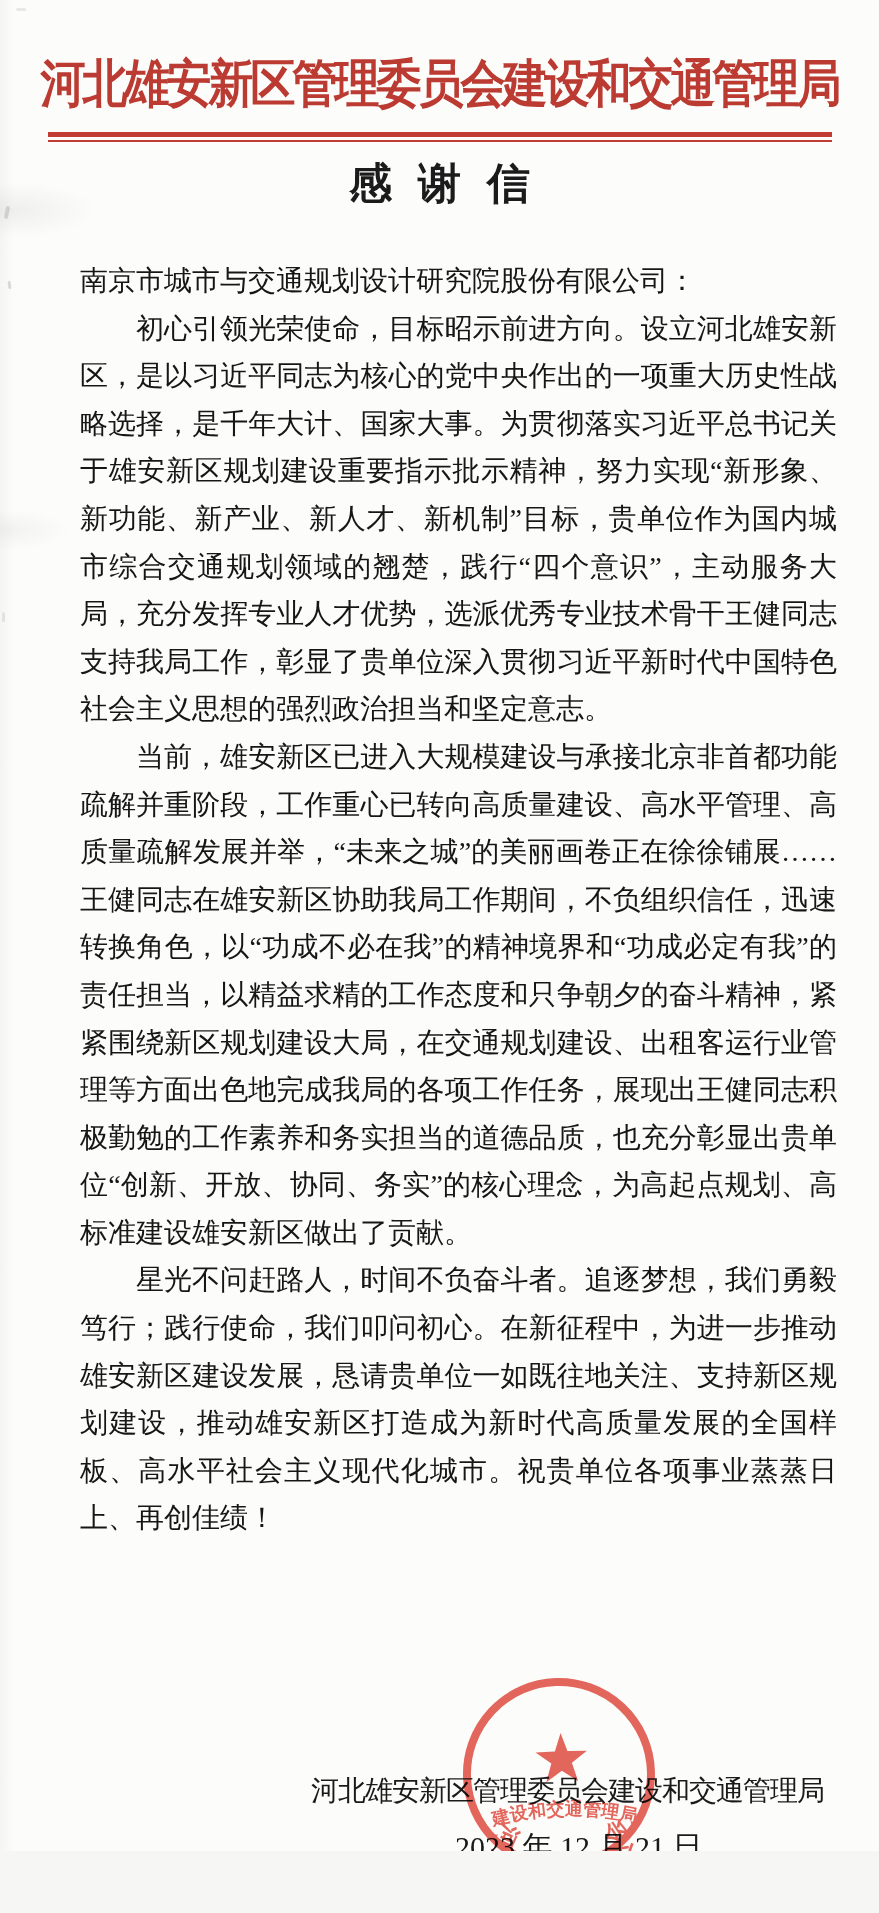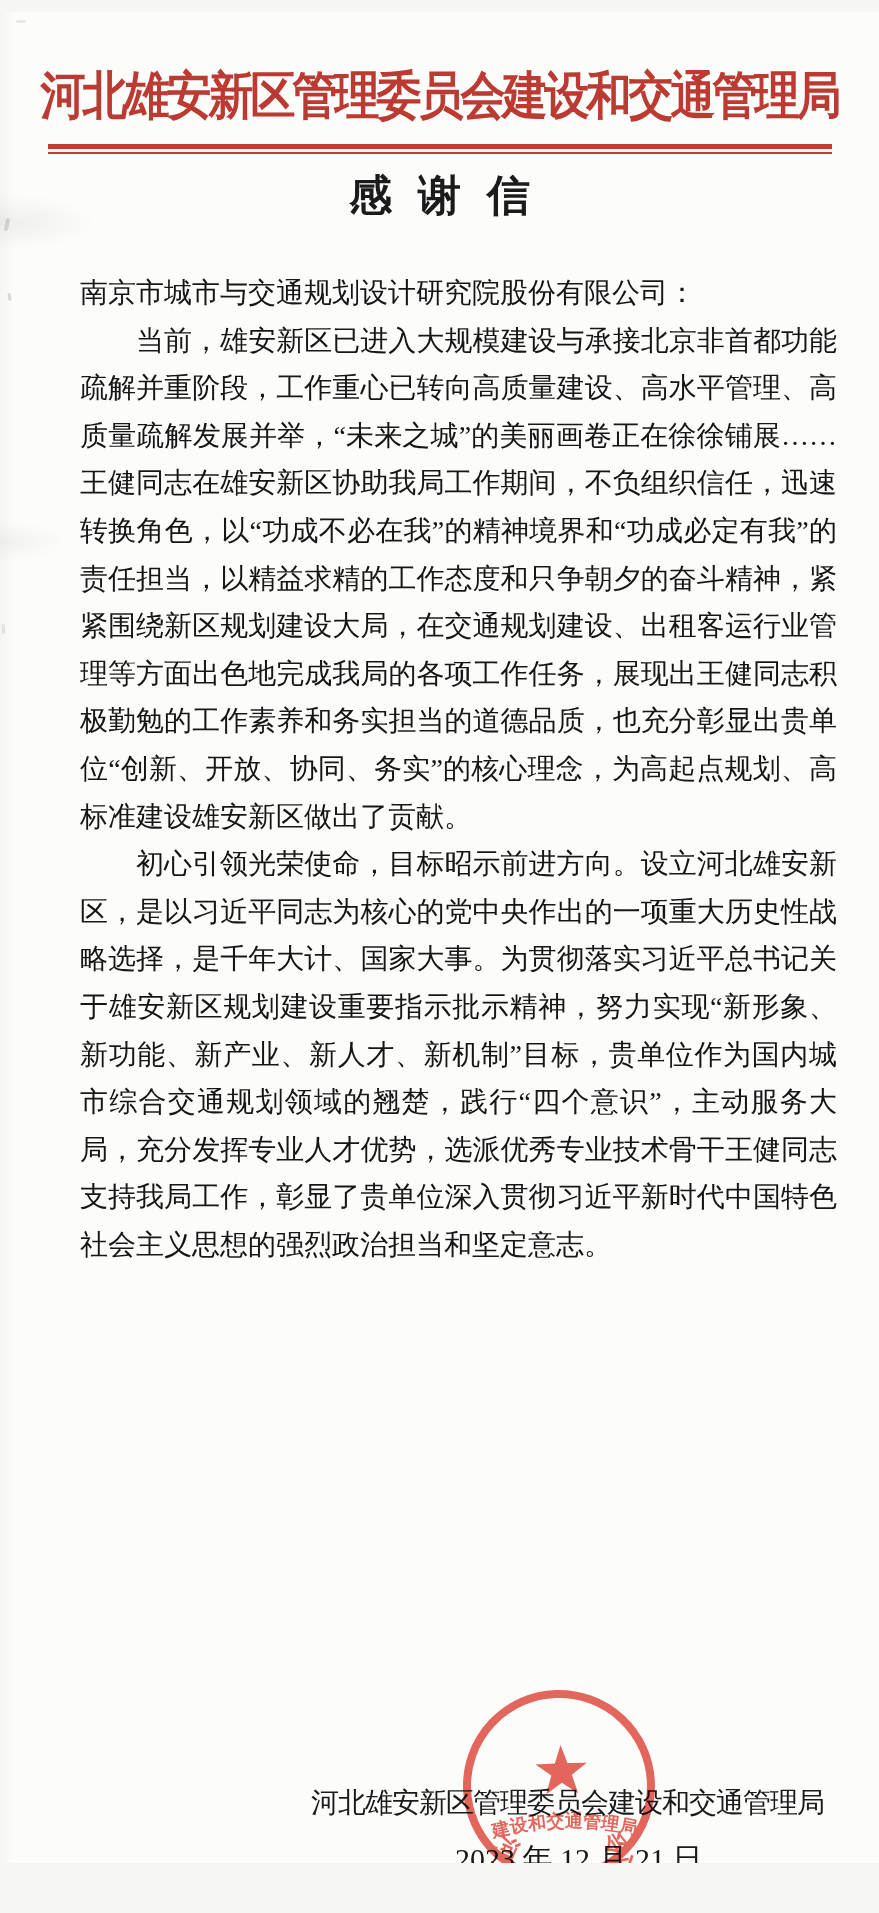--- a/index.html
+++ b/index.html
@@ -8,21 +8,20 @@
     background:#f6f6f4;
     font-family:"Liberation Serif","DejaVu Serif",serif;
   }
   .page{
     position:relative;width:879px;height:1851px;overflow:hidden;
     background:
       radial-gradient(ellipse 120px 40px at 12px 210px, rgba(120,120,120,.10), transparent 70%),
       radial-gradient(ellipse 90px 30px at 6px 530px, rgba(120,120,120,.08), transparent 70%),
       linear-gradient(90deg, rgba(180,180,180,.10) 0, rgba(255,255,255,0) 14px),
       #fcfcfb;
-    margin-top: 12px;
   }
   
   .org-header{
     position:absolute;top:50px;left:0;width:879px;
     text-align:center;
     font-size:45px;font-weight:bold;
     letter-spacing:-3px;
     color:#bb3a31;
     transform:scaleY(1.14);transform-origin:center top;
     white-space:nowrap;
@@ -87,22 +86,23 @@
   <div class="speck s4"></div>
 
   <div class="org-header">河北雄安新区管理委员会建设和交通管理局</div>
 
   <div class="red-rule"></div>
 
   <div class="letter-title">感谢信</div>
 
   <div class="letter-body">
     <div class="salutation">南京市城市与交通规划设计研究院股份有限公司：</div>
+    <p>初心引领光荣使命，目标昭示前进方向。设立河北雄安新区，是以习近平同志为核心的党中央作出的一项重大历史性战略选择，是千年大计、国家大事。为贯彻落实习近平总书记关于雄安新区规划建设重要指示批示精神，努力实现“新形象、新功能、新产业、新人才、新机制”目标，贵单位作为国内城市综合交通规划领域的翘楚，践行“四个意识”，主动服务大局，充分发挥专业人才优势，选派优秀专业技术骨干王健同志支持我局工作，彰显了贵单位深入贯彻习近平新时代中国特色社会主义思想的强烈政治担当和坚定意志。</p>
     <p>当前，雄安新区已进入大规模建设与承接北京非首都功能疏解并重阶段，工作重心已转向高质量建设、高水平管理、高质量疏解发展并举，“未来之城”的美丽画卷正在徐徐铺展……王健同志在雄安新区协助我局工作期间，不负组织信任，迅速转换角色，以“功成不必在我”的精神境界和“功成必定有我”的责任担当，以精益求精的工作态度和只争朝夕的奋斗精神，紧紧围绕新区规划建设大局，在交通规划建设、出租客运行业管理等方面出色地完成我局的各项工作任务，展现出王健同志积极勤勉的工作素养和务实担当的道德品质，也充分彰显出贵单位“创新、开放、协同、务实”的核心理念，为高起点规划、高标准建设雄安新区做出了贡献。</p>
-    <p>初心引领光荣使命，目标昭示前进方向。设立河北雄安新区，是以习近平同志为核心的党中央作出的一项重大历史性战略选择，是千年大计、国家大事。为贯彻落实习近平总书记关于雄安新区规划建设重要指示批示精神，努力实现“新形象、新功能、新产业、新人才、新机制”目标，贵单位作为国内城市综合交通规划领域的翘楚，践行“四个意识”，主动服务大局，充分发挥专业人才优势，选派优秀专业技术骨干王健同志支持我局工作，彰显了贵单位深入贯彻习近平新时代中国特色社会主义思想的强烈政治担当和坚定意志。</p>
+    <p>星光不问赶路人，时间不负奋斗者。追逐梦想，我们勇毅笃行；践行使命，我们叩问初心。在新征程中，为进一步推动雄安新区建设发展，恳请贵单位一如既往地关注、支持新区规划建设，推动雄安新区打造成为新时代高质量发展的全国样板、高水平社会主义现代化城市。祝贵单位各项事业蒸蒸日上、再创佳绩！</p>
   </div>
 
   <div class="signature">河北雄安新区管理委员会建设和交通管理局</div>
   <div class="date">2023 年 12 月 21 日</div>
 
   <svg class="seal" viewBox="0 0 198 198" xmlns="http://www.w3.org/2000/svg">
     <defs>
       <path id="sealArcTop" d="M 45.4 143 A 70 70 0 1 0 152.6 143" fill="none"></path>
       <path id="sealArcBottom" d="M 28 148 Q 99 130 170 148" fill="none"></path>
     </defs>

